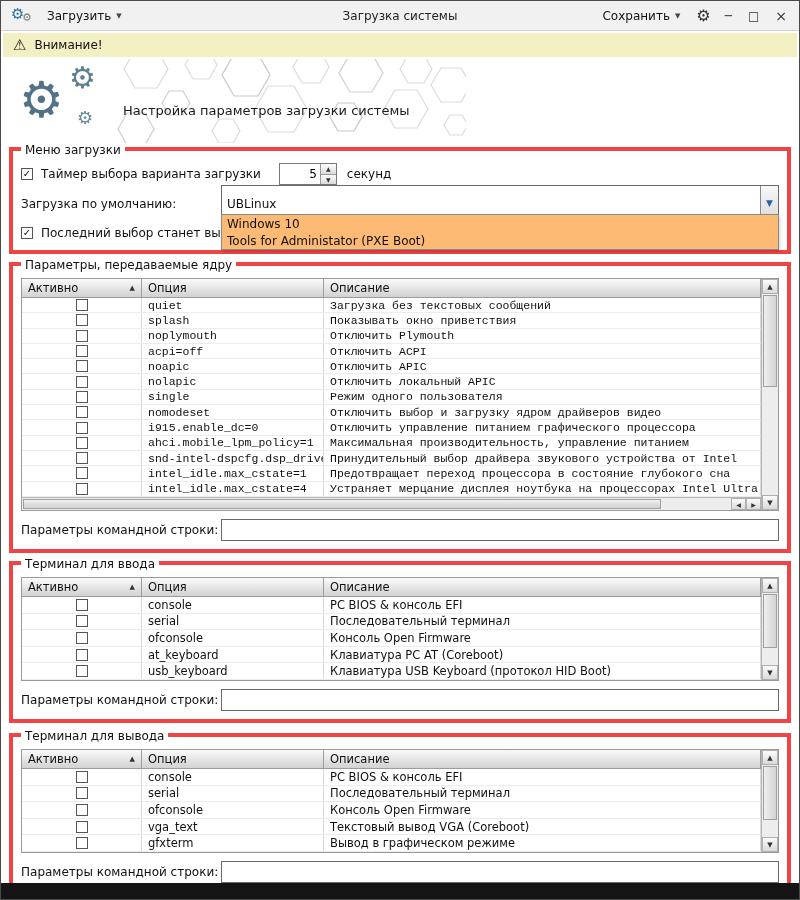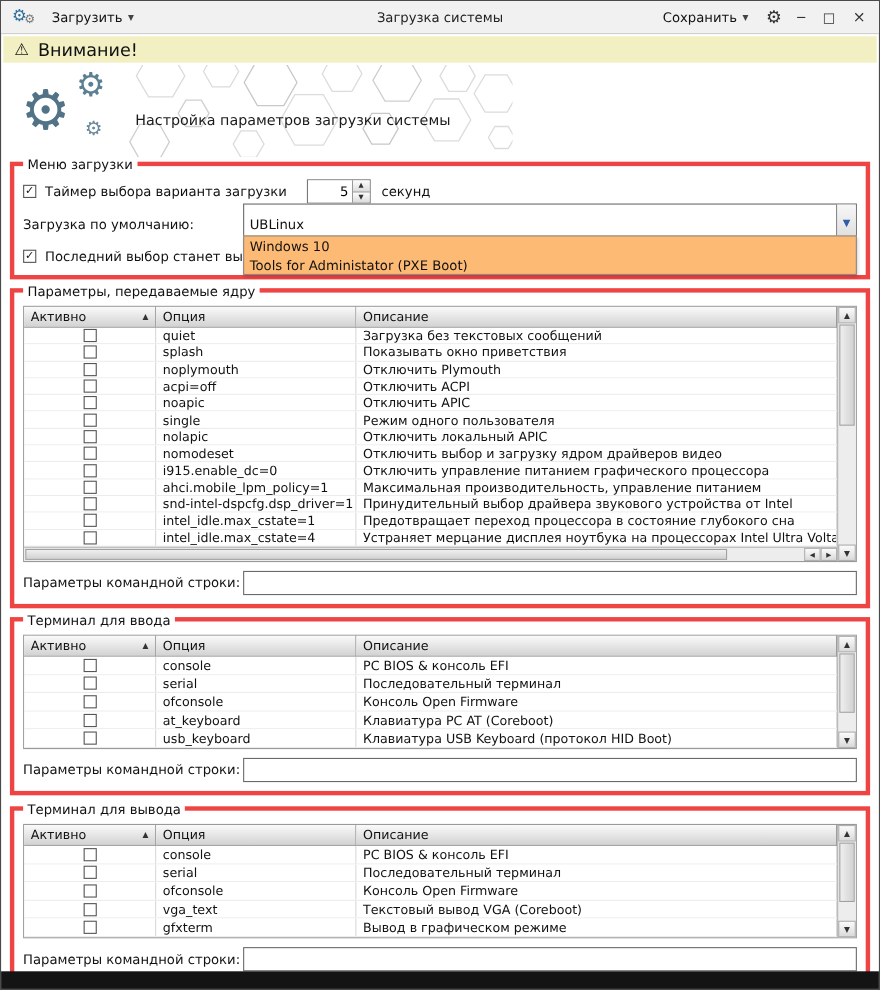--- a/index.html
+++ b/index.html
@@ -17,21 +17,21 @@
   .menu-btn .arr { font-size:7px; color:#444; }
   .tb-title { position:absolute; left:50%; transform:translateX(-50%); font-size:12px; color:#222; }
   .tb-right { margin-left:auto; display:flex; align-items:center; gap:12px; }
   .tb-gear { font-size:16px; color:#333; line-height:1; }
   .winbtn { font-size:12px; color:#333; line-height:1; padding:0 2px; }
   .winbtn.close { font-size:14px; }
 
   
   .warning { height:24px; margin:2px; background:#f2efc3; display:flex; align-items:center; gap:8px; padding:0 10px; }
   .warn-icon { font-size:15px; line-height:1; color:#1a1a1a; }
-  .warn-text { font-size:16px; color:#111; }
+  .warn-text { font-size:12px; color:#111; }
 
   
   .header { position:relative; height:84px; overflow:hidden; }
   .logo { position:absolute; left:16px; top:4px; width:104px; height:76px; }
   .logo .lg { position:absolute; left:2px; top:12px; font-size:50px; line-height:1; color:#527387; }
   .logo .sm { position:absolute; left:52px; top:0; font-size:30px; line-height:1; color:#5d7f93; }
   .logo .xs { position:absolute; left:60px; top:46px; font-size:18px; line-height:1; color:#6b8a9c; }
   .hexes { position:absolute; left:105px; top:0; }
   .header-caption { position:absolute; left:122px; top:44px; font-size:13px; color:#1a1a1a; }
 
@@ -77,21 +77,21 @@
   .tbl.small { height:104px; }
   .tbl-left { flex:1; min-width:0; display:flex; flex-direction:column; }
   .tbl-head { display:flex; height:19px; flex:none; }
   .th { background:linear-gradient(#fafafa,#d2d2d2); border-right:1px solid #9c9c9c; border-bottom:1px solid #9c9c9c; display:flex; align-items:center; padding:0 6px; font-size:11.5px; }
   .th.c1 { justify-content:space-between; }
   .c1 { width:120px; flex:none; }
   .c2 { width:182px; flex:none; }
   .c3 { flex:1; min-width:0; }
   .sort { font-size:7px; color:#333; }
   .tbl-body { overflow:hidden; }
-  .kernel .tbl-body { height:199px; }
+  .kernel .tbl-body { height:199px;font-family:Liberation Mono, monospace; }
   .small .tbl-body { height:83px; }
   .tr { display:flex; height:15.3px; border-bottom:1px solid #ececec; background:#fff; }
   .small .tr { height:16.6px;text-align:right; }
   .td { display:flex; align-items:center; padding:0 6px; font-size:11.5px; border-right:1px solid #d9d9d9; white-space:nowrap; overflow:hidden; }
   .ccell { justify-content:center; }
 
   
   .vscroll { width:17px; flex:none; display:flex; flex-direction:column; background:#ededed; border-left:1px solid #b5b5b5; }
   .sb-btn { height:15px; flex:none; display:flex; align-items:center; justify-content:center; font-size:7px; color:#333; background:linear-gradient(#fbfbfb,#dadada); border:1px solid #b0b0b0; }
   .sb-track { flex:1; position:relative; }
@@ -269,30 +269,30 @@
                 <span class="cbx"></span>
               </div>
               <div class="td c2">noapic</div>
               <div class="td c3">Отключить APIC</div>
             </div>
 
             <div class="tr">
               <div class="td c1 ccell">
                 <span class="cbx"></span>
               </div>
+              <div class="td c2">nolapic</div>
+              <div class="td c3">Отключить локальный APIC</div>
+            </div>
+
+            <div class="tr">
+              <div class="td c1 ccell">
+                <span class="cbx"></span>
+              </div>
               <div class="td c2">single</div>
               <div class="td c3">Режим одного пользователя</div>
-            </div>
-
-            <div class="tr">
-              <div class="td c1 ccell">
-                <span class="cbx"></span>
-              </div>
-              <div class="td c2">nolapic</div>
-              <div class="td c3">Отключить локальный APIC</div>
             </div>
 
             <div class="tr">
               <div class="td c1 ccell">
                 <span class="cbx"></span>
               </div>
               <div class="td c2">nomodeset</div>
               <div class="td c3">Отключить выбор и загрузку ядром драйверов видео</div>
             </div>
 

